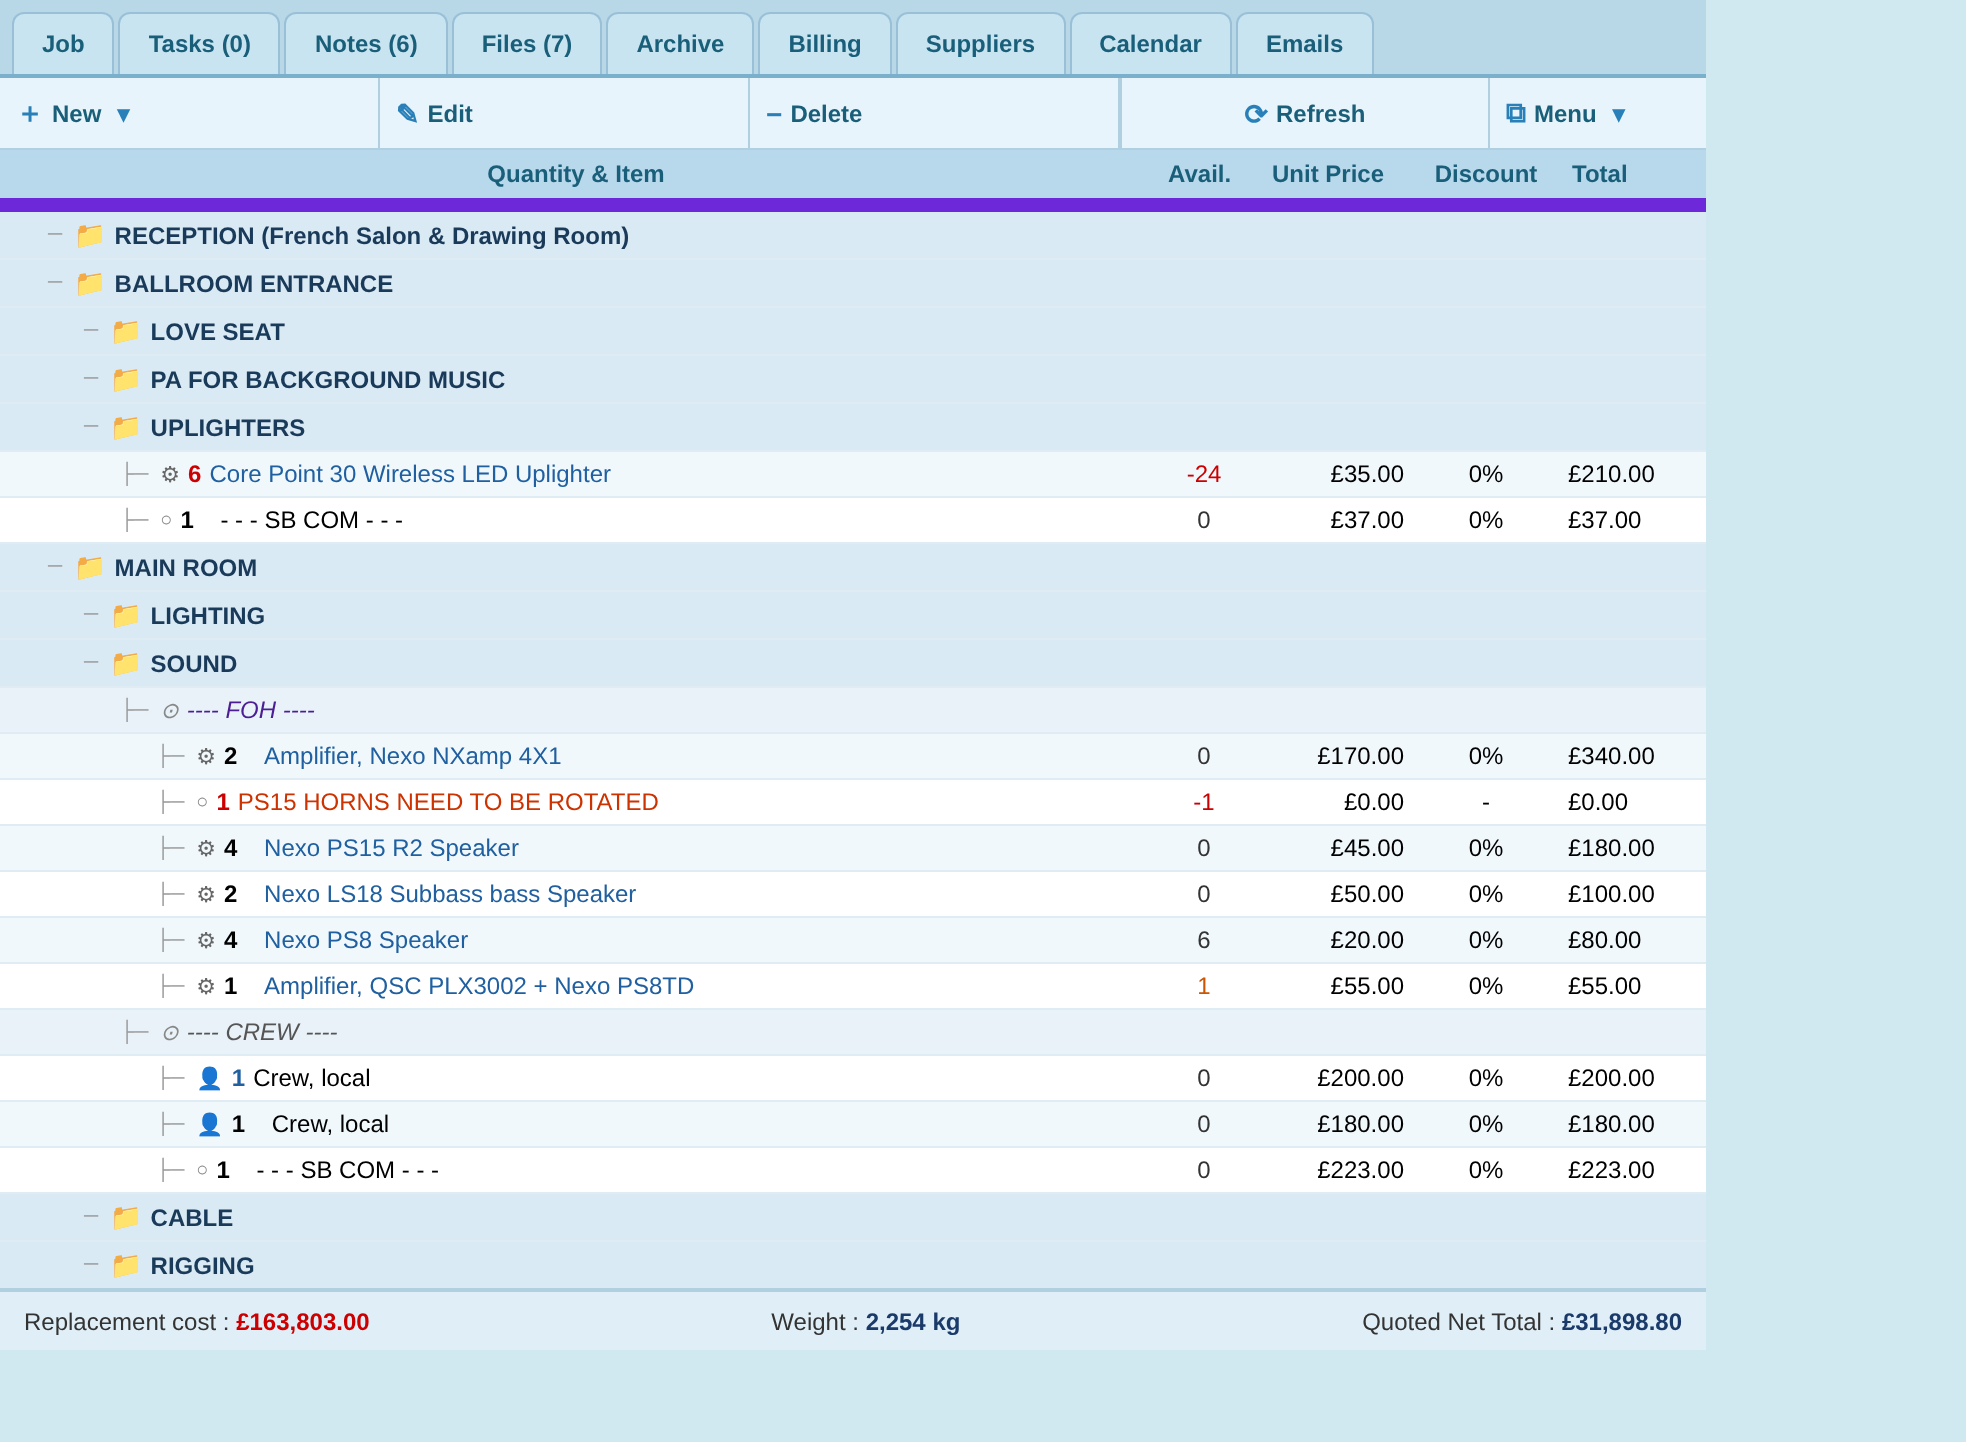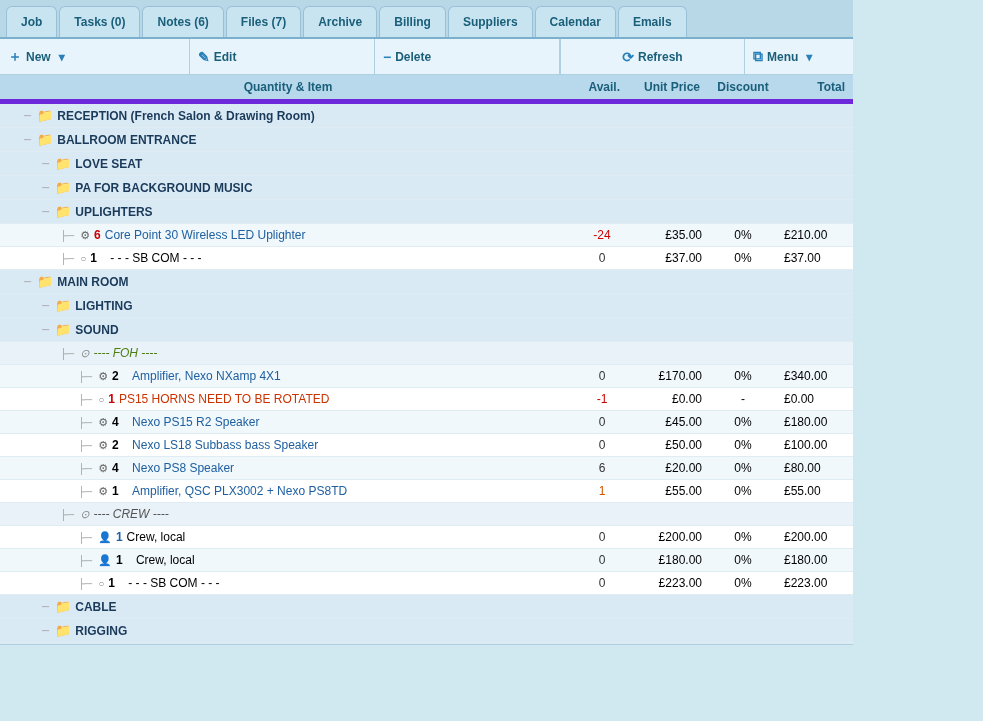--- a/index.html
+++ b/index.html
@@ -66,27 +66,27 @@
     }
     table {
       width: 100%;
       border-collapse: collapse;
     }
     thead tr th {
       background: #b8d8ec;
       color: #1a5f7a;
       font-weight: bold;
       padding: 5px 8px;
-      border-bottom: 5px solid #6d28d9;
+      border-bottom: 7px solid #6d28d9;
       text-align: left;
       position: sticky;
       top: 0;
       z-index: 10;
     }
-    thead tr th.right { text-align: right; }
+    thead tr th.right { text-align: left; }
     thead tr th.center { text-align: center; }
 
     tbody tr { border-bottom: 1px solid #e0ecf4; }
     tbody tr:nth-child(even) { background: #f0f8fc; }
     tbody tr:nth-child(odd) { background: #ffffff; }
     tbody tr td { padding: 4px 6px; vertical-align: middle; }
 
     .row-category td { font-weight: bold; color: #1a3a5a; background: #daeaf5 !important; }
     .row-header td { background: #e8f2f8 !important; color: #555; font-style: italic; }
 
@@ -283,21 +283,21 @@
           <span class="folder-icon">📁</span>
           <span style="font-weight:bold; color:#1a3a5a;">SOUND</span>
         </div>
             </td>
           </tr>
           <tr class="row-header">
             <td colspan="5">
         <div class="qty-item-cell" style="padding-left:54px;">
           <span class="tree-line">├─</span>
           <span class="wifi-icon">⊙</span>
-          <span style="color:#4d7c0f; font-style:italic;">---- FOH ----</span>
+          <span style="color:#4c1d95; font-style:italic;">---- FOH ----</span>
         </div>
             </td>
           </tr>
           <tr>
             <td>
         <div class="qty-item-cell" style="padding-left:72px;">
           <span class="tree-line">├─</span>
           <span class="gear-icon">⚙</span>
           <span class="qty">2</span>
           <span class="item-name-blue">Amplifier, Nexo NXamp 4X1</span>
@@ -453,14 +453,28 @@
 
           <span class="folder-icon">📁</span>
           <span style="font-weight:bold; color:#1a3a5a;">STAGE</span>
         </div>
             </td>
           </tr>
         </tbody>
     </table>
   </div>
 
+  <div class="status-bar">
+    <span class="status-item">
+      <span>Replacement cost :</span>
+      <span class="cost">£163,803.00</span>
+    </span>
+    <span class="status-item">
+      <span>Weight :</span>
+      <strong>2,254 kg</strong>
+    </span>
+    <span class="status-item">
+      <span>Quoted Net Total :</span>
+      <span class="net-total">£31,898.80</span>
+    </span>
+  </div>
 
 </div>
 
 </body></html>

